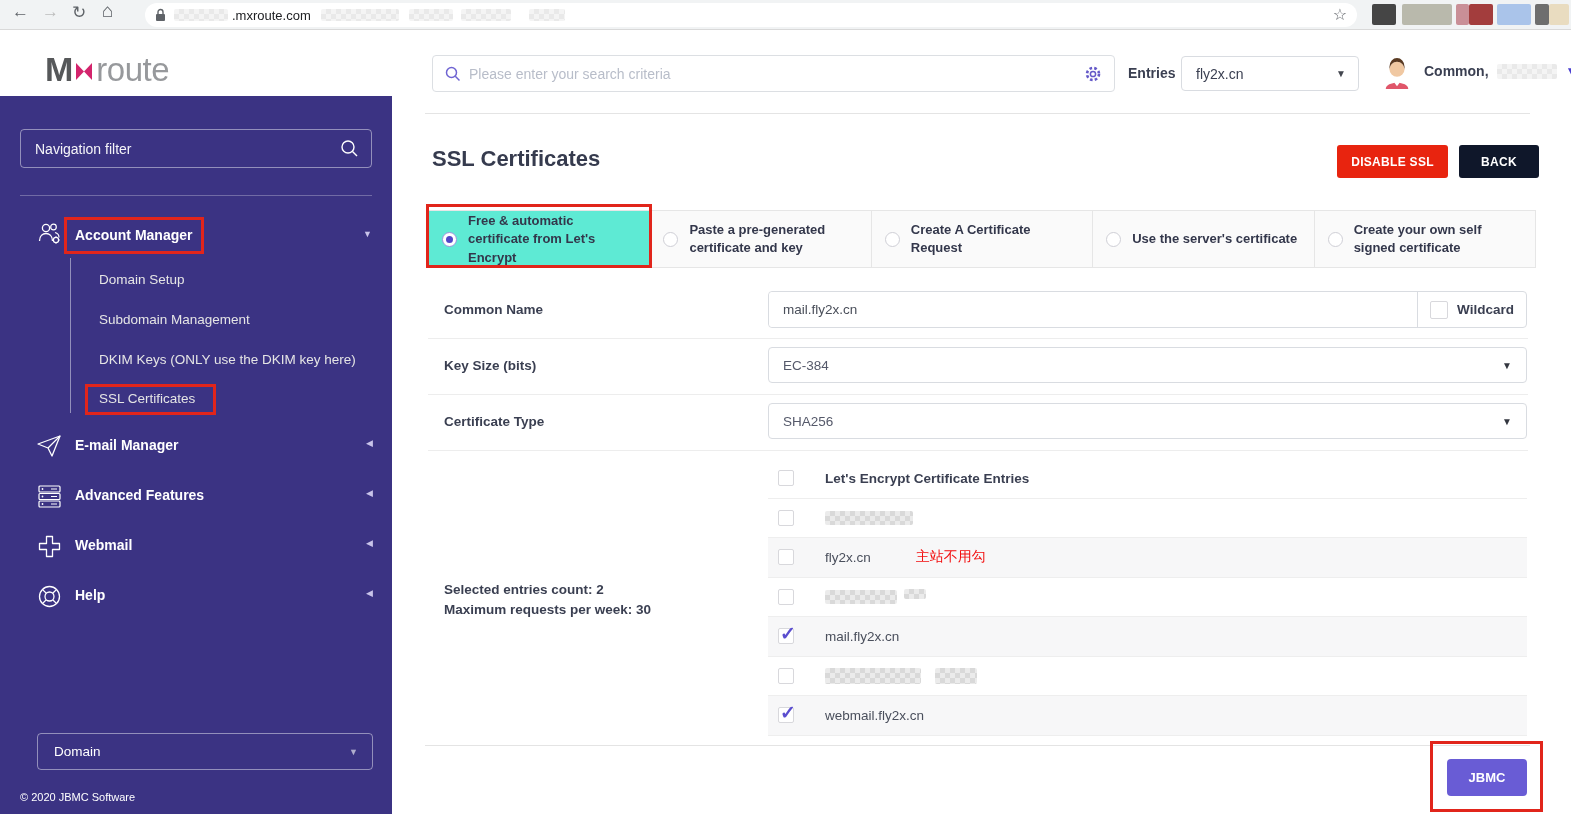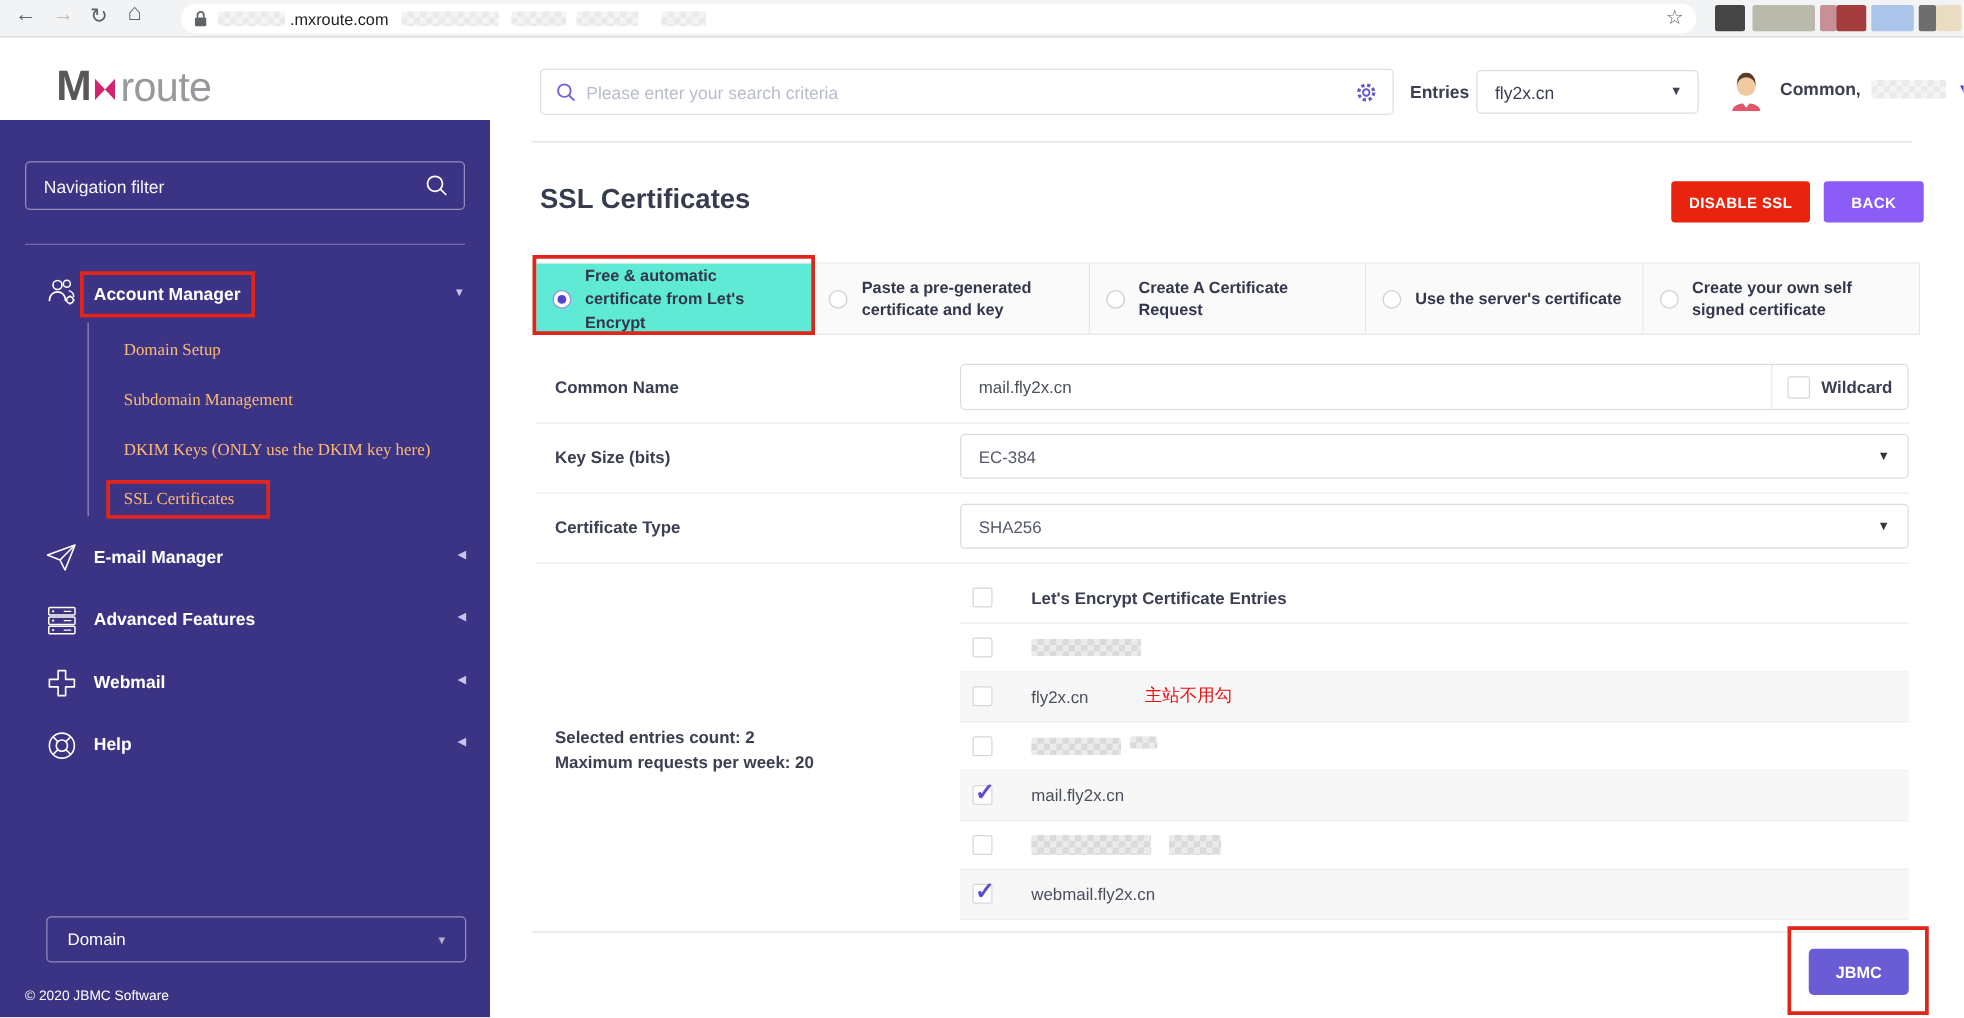--- a/index.html
+++ b/index.html
@@ -27,21 +27,21 @@
   .logo .m { font-size: 34px; font-weight: 700; color: #56585a; letter-spacing: -1px; }
   .logo .rest { font-size: 33px; font-weight: 400; color: #97999c; letter-spacing: -0.5px; }
 
   
   .sidebar { position: absolute; left: 0; top: 96px; width: 392px; height: 718px; background: #3b3383; }
   .side-input { position: absolute; background: transparent; border: 1px solid rgba(255,255,255,.45);
     border-radius: 4px; color: #fff; font-size: 14px; font-family: "Liberation Sans", sans-serif; padding: 0 14px; outline: none; }
   .side-input::placeholder { color: #fff; opacity: .95; }
   .side-div { position: absolute; height: 1px; background: rgba(255,255,255,.28); }
   .side-label { position: absolute; color: #fff; font-weight: 700; font-size: 14px; cursor: pointer; }
-  .side-sub { position: absolute; color: #fdba74; font-size: 13.5px; cursor: pointer; font-family: Liberation Serif, serif; }
+  .side-sub { position: absolute; color: #e5e5e5; font-size: 13.5px; cursor: pointer; }
   .side-caret { position: absolute; color: #c9c4ea; font-size: 9px; }
   .side-ic { position: absolute; }
   .lang-box { position: absolute; left: 37px; top: 637px; width: 336px; height: 37px;
     border: 1px solid rgba(255,255,255,.45); border-radius: 4px; display: flex; align-items: center;
     justify-content: space-between; padding: 0 14px 0 16px; cursor: pointer; }
   .lang-box span { color: #fff; font-size: 13.5px; }
   .copyright { position: absolute; left: 20px; top: 695px; color: #fff; font-size: 11px; }
 
   
   .search-box { position: absolute; left: 432px; top: 55px; width: 683px; height: 37px;
@@ -251,21 +251,21 @@
 
     <div class="lang-box">
       <span>Domain</span>
       <span style="font-size:9px;color:rgba(255,255,255,.6)">▼</span>
     </div>
     <span class="copyright">© 2020 JBMC Software</span>
   </aside>
 
   <h1 class="page-title">SSL Certificates</h1>
   <button class="btn" style="left:1337px;top:145px;width:111px;background:#e8240f">DISABLE SSL</button>
-  <button class="btn" style="left:1459px;top:145px;width:80px;background:#8b5cf6">BACK</button>
+  <button class="btn" style="left:1459px;top:145px;width:80px;background:#0f172a">BACK</button>
 
   <div class="tabs">
     <div class="tab sel">
       <span class="radio sel"></span>
       <span class="tab-label">Free &amp; automatic certificate from Let's Encrypt</span>
     </div>
     <div class="tab">
       <span class="radio"></span>
       <span class="tab-label">Paste a pre-generated certificate and key</span>
     </div>
@@ -301,21 +301,21 @@
   <div class="sep" style="top:394px"></div>
 
   <span class="f-label" style="top:414px">Certificate Type</span>
   <div class="sel-box" style="top:403px">
     <span>SHA256</span>
     <span class="caret">▼</span>
   </div>
   <div class="sep" style="top:450px"></div>
 
   <span class="f-label" style="top:582px">Selected entries count: 2</span>
-  <span class="f-label" style="top:602px">Maximum requests per week: 20</span>
+  <span class="f-label" style="top:602px">Maximum requests per week: 30</span>
 
   <div class="entries">
     <div class="erow">
       <span class="cb"></span>
       <span class="ehead">Let's Encrypt Certificate Entries</span>
     </div>
     <div class="erow">
       <span class="cb"></span>
       <span class="blur" style="width:88px;margin-left:31px"></span>
     </div>

